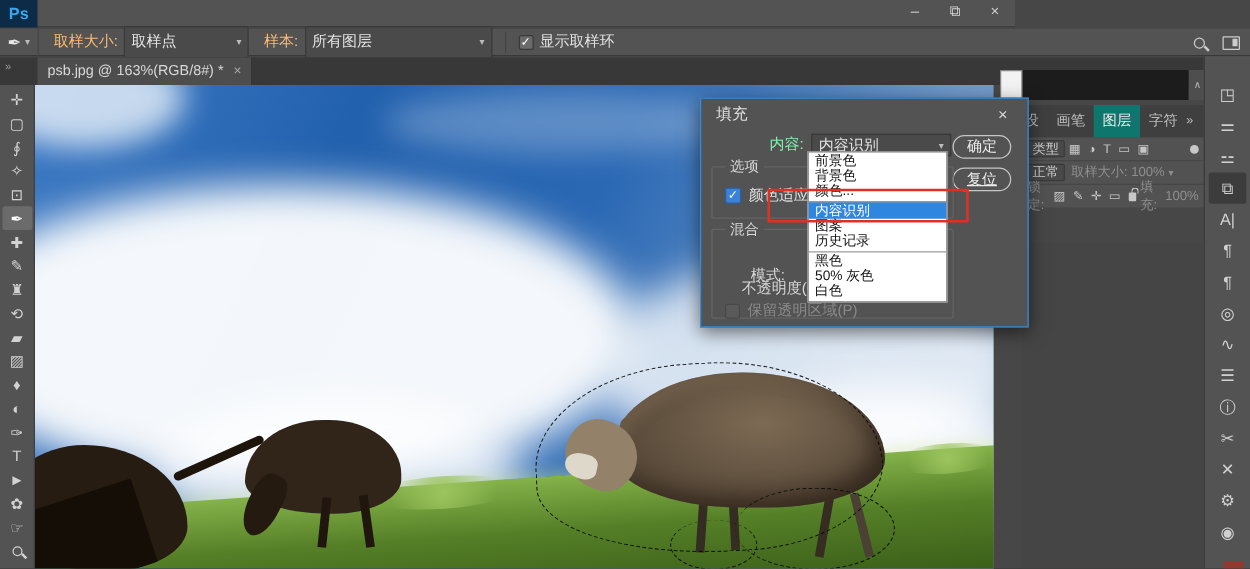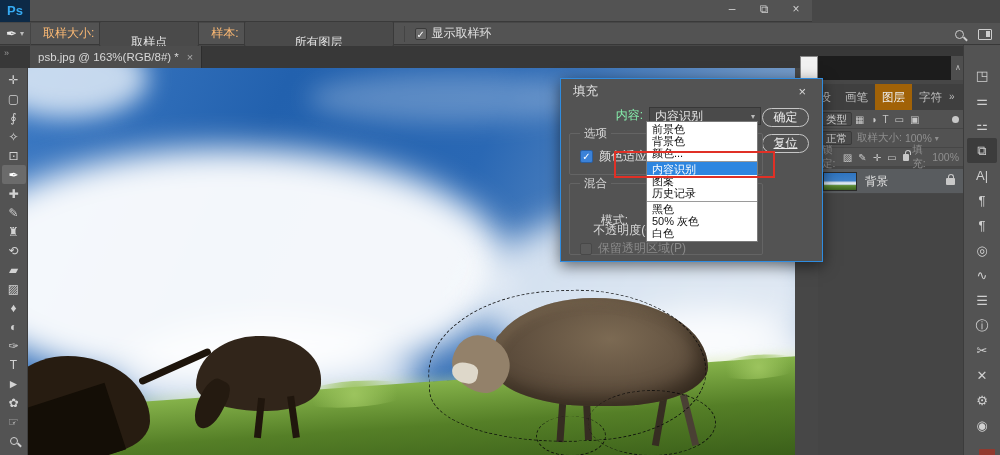--- a/index.html
+++ b/index.html
@@ -18,21 +18,21 @@
   .winbtn { width:32px; height:20px; text-align:center; line-height:19px; color:#cfcfcf; font-size:12px; }
 
   
   .optionsbar { position:absolute; left:0; top:23px; width:1000px; height:22px; background:#535353;
                 border-bottom:1px solid #383838; display:flex; align-items:center; font-size:12px; }
   .toolbadge { display:flex; align-items:center; padding:0 6px; height:22px; border-right:1px solid #444; }
   .toolbadge .g { font-size:13px; color:#e8e8e8; }
   .caret { font-size:8px; color:#bbb; margin-left:3px; }
   .opt-label { color:#fdba74; margin:0 5px 0 12px;text-align:center; }
   .opt-select { display:flex; align-items:center; justify-content:space-between; background:#4a4a4a;
-                border:1px solid #3a3a3a; border-radius:2px; height:17px; padding:12px 5px; color:#e4e4e4;flex-direction:column; }
+                border:1px solid #3a3a3a; border-radius:2px; height:17px; padding:12px 5px; color:#e4e4e4; }
   .w1 { width:100px; } .w2 { width:150px; }
   .vsep { width:1px; height:16px; background:#444; margin:0 10px; }
   .checkbox { width:12px; height:12px; background:#6a6a6a; border:1px solid #3a3a3a; border-radius:2px;
               color:#fff; font-size:10px; line-height:11px; text-align:center; margin-right:5px; }
   .optright { position:absolute; right:8px; top:0; height:22px; display:flex; align-items:center; }
   .mag { position:relative; width:9px; height:9px; border:1.5px solid #cdcdcd; border-radius:50%;
          display:inline-block; }
   .mag::after { content:""; position:absolute; left:7px; top:7px; width:5px; height:1.5px;
                 background:#cdcdcd; transform:rotate(45deg); }
   .wsicon { width:14px; height:11px; border:1.5px solid #cdcdcd; border-radius:1px; margin-left:14px; position:relative; }
@@ -113,21 +113,21 @@
 
   
   .rightarea { position:absolute; left:795px; top:68px; width:168px; height:387px; background:#474747; }
   .collapsedbar { position:absolute; left:800px; top:56px; width:165px; height:24px; display:flex; }
   .swatchbox { width:18px; height:24px; background:#f2f2f2; border:1px solid #888; }
   .darkbar { flex:1; height:24px; background:#1c1c1c; }
   .upbtn { width:14px; height:24px; background:#4e4e4e; color:#bbb; font-size:8px; text-align:center; line-height:24px; }
 
   .ptabs { position:absolute; left:778px; top:84px; width:186px; height:26px; display:flex; background:#3f3f3f; }
   .ptab { height:26px; line-height:26px; padding:0 7px; font-size:11.5px; color:#bdbdbd; white-space:nowrap; }
-  .ptab.active { background:#a16207; color:#ececec; }
+  .ptab.active { background:#0f766e; color:#ececec; }
   .ptab-icons { margin-left:auto; color:#bdbdbd; font-size:10px; line-height:26px; padding-right:4px; letter-spacing:2px; }
 
   .lpanel { position:absolute; left:818px; top:110px; width:145px; }
   .prow { height:19px; display:flex; align-items:center; background:#525252; padding:0 4px; font-size:10.5px;
           color:#b8b8b8; border-bottom:1px solid #464646; }
   .prow .mini { font-size:10px; margin:0 3px; color:#c6c6c6; }
   .pselect { background:#494949; border:1px solid #3a3a3a; height:14px; line-height:13px; padding:0 3px;
              color:#cfcfcf; display:inline-flex; align-items:center; border-radius:2px; overflow:hidden; }
   .dim { color:#8f8f8f; }
   .reddot { width:7px; height:7px; background:#c8c8c8; border-radius:50%; margin-left:auto; }
@@ -419,25 +419,20 @@
 
       <span class="mini">▨</span>
           <span class="mini">✎</span>
           <span class="mini">✛</span>
           <span class="mini">▭</span>
         </span>
       <span class="lck"></span>
       <span class="dim">填充:</span>
       <span class="dim" style="margin-left:2px;">100%</span>
     </div>
-    <div class="layerrow">
-      <div class="lthumb"></div>
-      <span class="lname">背景</span>
-      <span class="lck llock"></span>
-    </div>
   </div>
   <div class="panelrest"></div>
 
   <div class="dock">
 
       <div class="dockicon">
         <span>◳</span>
       </div>
 
       <div class="dockicon">

